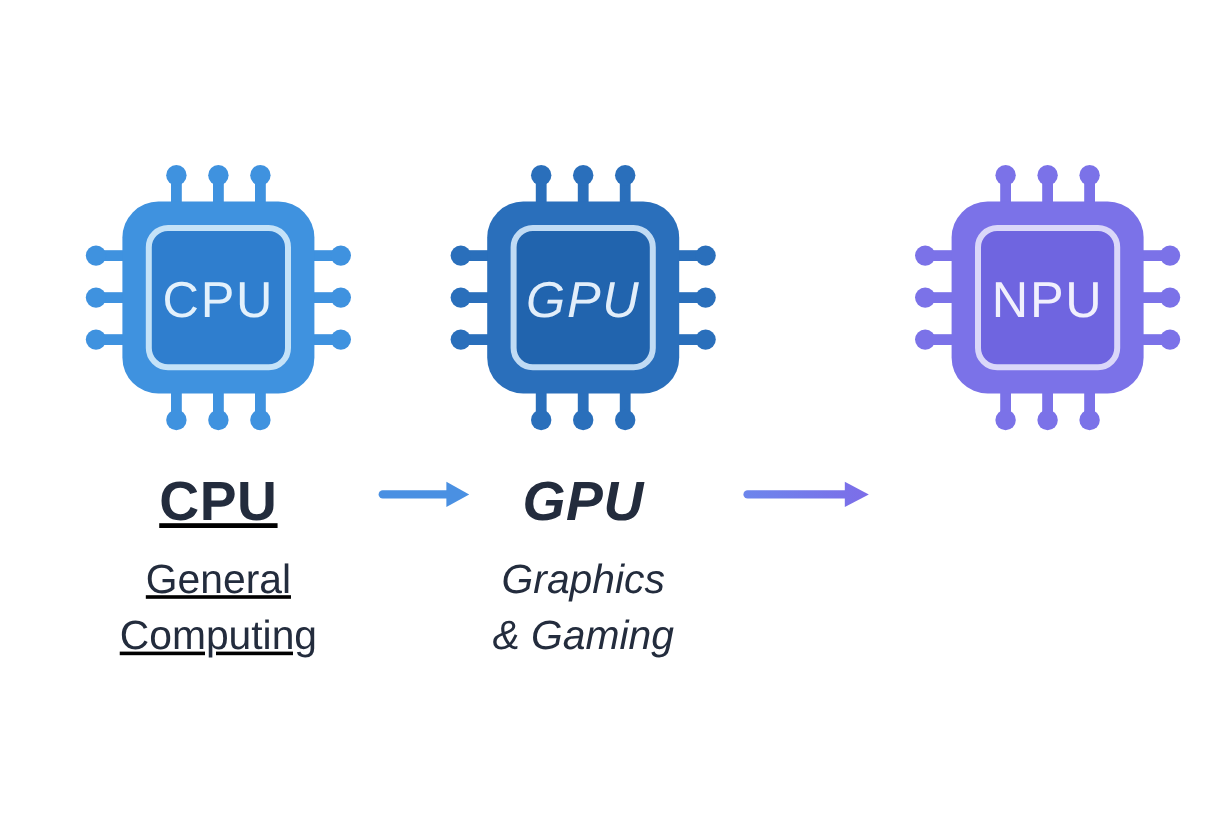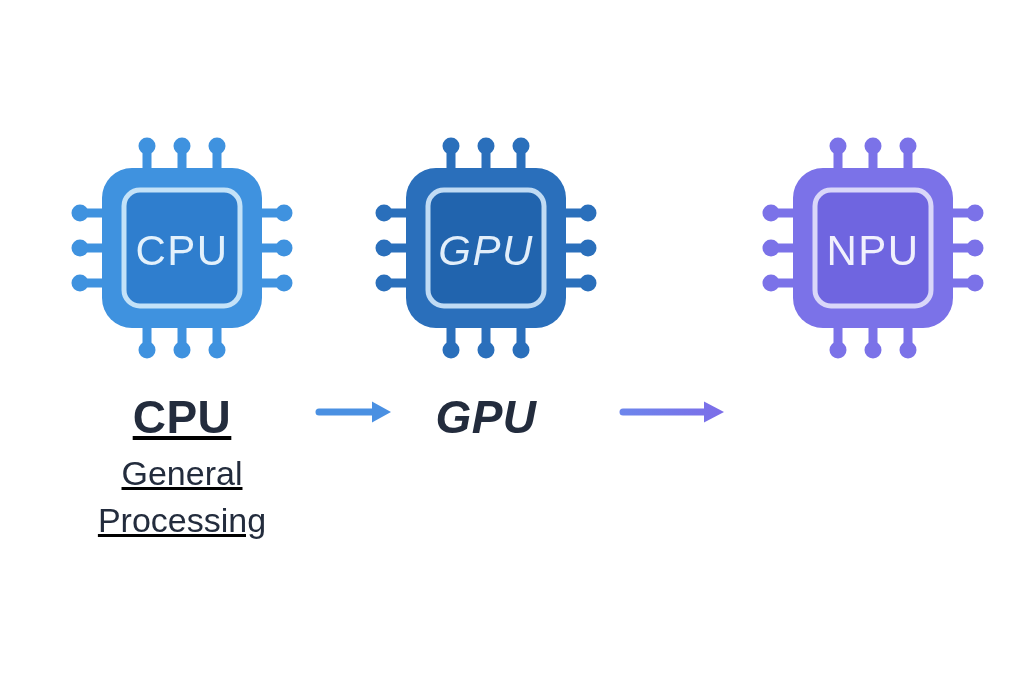--- a/index.html
+++ b/index.html
@@ -42,21 +42,21 @@
   .title {
     margin-top: 30px;
     font-size: 46px;
     font-weight: 700;
     color: #232C3D;
     letter-spacing: 0.5px;
     line-height: 1.05;
   }
 
   .subtitle {
-    margin-top: 9px;
+    margin-top: 19px;
     font-size: 34px;
     font-weight: 400;
     color: #232C3D;
     line-height: 1.38;
   }
   .subtitle div:empty { display: none; }
 
   .arrow {
     position: absolute;
     top: 396px;
@@ -98,21 +98,21 @@
         <rect x="191" y="145.5" width="26" height="9"></rect>
           <circle cx="217" cy="150" r="8.5"></circle>
       </g>
       <rect x="35" y="35" width="160" height="160" rx="30" fill="#3F92DF"></rect>
       <rect x="57" y="57" width="116" height="116" rx="16" stroke-width="5" fill="#2F7ECE" stroke="#C4E2F8"></rect>
       <text class="chip-text" x="115" y="117" text-anchor="middle" dominant-baseline="central" fill="#E3F1FC">CPU</text>
     </svg>
     <div class="title">CPU</div>
     <div class="subtitle">
       <div>General</div>
-      <div>Processing</div>
+      <div>Computing</div>
     </div>
   </div>
 
   <svg class="arrow arrow-0" viewBox="0 0 80 32">
     <defs>
       <linearGradient id="arrowGrad0" x1="0" y1="0" x2="80" y2="0" gradientUnits="userSpaceOnUse">
         <stop offset="0" stop-color="#4A90E2"></stop>
         <stop offset="1" stop-color="#4A90E2"></stop>
       </linearGradient>
     </defs>
@@ -146,20 +146,24 @@
         <rect x="191" y="110.5" width="26" height="9"></rect>
           <circle cx="217" cy="115" r="8.5"></circle>
         <rect x="191" y="145.5" width="26" height="9"></rect>
           <circle cx="217" cy="150" r="8.5"></circle>
       </g>
       <rect x="35" y="35" width="160" height="160" rx="30" fill="#2A6FBB"></rect>
       <rect x="57" y="57" width="116" height="116" rx="16" stroke-width="5" fill="#2164AE" stroke="#C0DBF4"></rect>
       <text class="chip-text" x="115" y="117" text-anchor="middle" dominant-baseline="central" fill="#E2EEFA">GPU</text>
     </svg>
     <div class="title">GPU</div>
+    <div class="subtitle">
+      <div>Graphics</div>
+      <div>&amp; Gaming</div>
+    </div>
   </div>
 
   <svg class="arrow arrow-1" viewBox="0 0 110 32">
     <defs>
       <linearGradient id="arrowGrad1" x1="0" y1="0" x2="110" y2="0" gradientUnits="userSpaceOnUse">
         <stop offset="0" stop-color="#6C86EC"></stop>
         <stop offset="1" stop-color="#7D6CE8"></stop>
       </linearGradient>
     </defs>
     <line x1="5" y1="16" x2="88" y2="16" stroke="url(#arrowGrad1)" stroke-width="7" stroke-linecap="round"></line>

